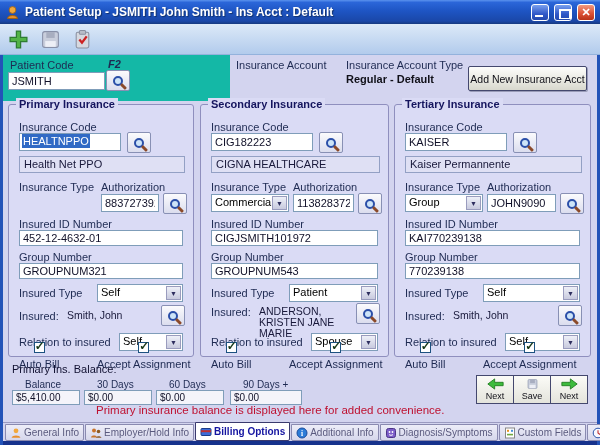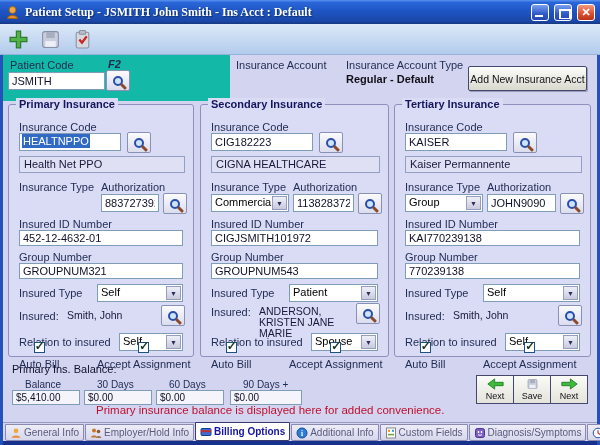--- a/index.html
+++ b/index.html
@@ -6,21 +6,21 @@
   body { background:#fff; font-family:"Liberation Sans", sans-serif; }
   .window {
     position:relative; width:600px; height:445px; overflow:hidden;
     background:#D3D4EF;
     box-shadow: inset 3px 0 0 #2353B8, inset -3px 0 0 #2353B8, inset 0 -4px 0 #16328C;
   }
   
   .titlebar {
     position:absolute; top:0; left:0; right:0; height:24px;
     background:linear-gradient(180deg,#5B93EE 0%,#2B66D9 10%,#1E55C4 45%,#1A47A8 88%,#16397F 100%);
-    display:flex; align-items:center; padding:0 5px; gap:5px;font-family:Liberation Serif, serif;
+    display:flex; align-items:center; padding:0 5px; gap:5px;
   }
   .title-text { color:#fff; font-size:12px; font-weight:bold; text-shadow:1px 1px 1px #10306B; flex:1; white-space:nowrap; overflow:hidden; }
   .winbtn { width:18px; height:17px; border-radius:3px; border:1px solid #fff; position:relative; cursor:pointer; }
   .winbtn.min, .winbtn.max { background:linear-gradient(180deg,#7AA0EE,#3058C8 60%,#254AAE); }
   .winbtn.close { background:linear-gradient(180deg,#F09A80,#DD5236 55%,#B93318); }
   .winbtn.min::after { content:""; position:absolute; left:3px; bottom:3px; width:8px; height:2px; background:#fff; }
   .winbtn.max::after { content:""; position:absolute; left:4px; top:4px; width:8px; height:7px; border:2px solid #fff; border-bottom-width:1px; }
   .winbtn.close::after { content:"\2715"; position:absolute; left:0; right:0; top:1px; text-align:center; color:#fff; font-size:11px; font-weight:bold; }
   .app-icon { width:15px; height:15px; }
   
@@ -354,38 +354,38 @@
     </span>
     <span class="tab">
       <svg class="ticon" width="12" height="12" viewBox="0 0 12 12">
           <circle cx="6" cy="6" r="5" fill="#2C7CD8" stroke="#1A4C9C"></circle>
           <text x="6" y="8.6" font-size="7.5" fill="#fff" text-anchor="middle" font-weight="bold" font-family="Liberation Serif,serif">i</text>
         </svg>
       <span>Additional Info</span>
     </span>
     <span class="tab">
       <svg class="ticon" width="12" height="12" viewBox="0 0 12 12">
+          <rect x="1.5" y="1.5" width="9" height="9" rx="2" fill="#7C5CC8" stroke="#4C3488"></rect>
+          <circle cx="4.5" cy="5" r="0.9" fill="#fff"></circle>
+          <circle cx="7.5" cy="5" r="0.9" fill="#fff"></circle>
+          <path d="M4 7.5c1 1 3 1 4 0" stroke="#fff" fill="none"></path>
+        </svg>
+      <span>Diagnosis/Symptoms</span>
+    </span>
+    <span class="tab">
+      <svg class="ticon" width="12" height="12" viewBox="0 0 12 12">
           <rect x="1.5" y="1" width="9" height="10" fill="#fff" stroke="#888"></rect>
           <rect x="3" y="2.8" width="2" height="2" fill="#E89020"></rect>
           <rect x="7" y="2.8" width="2" height="2" fill="#4890D8"></rect>
           <rect x="3" y="6.8" width="6" height="1.6" fill="#70A840"></rect>
         </svg>
       <span>Custom Fields</span>
     </span>
     <span class="tab">
       <svg class="ticon" width="12" height="12" viewBox="0 0 12 12">
-          <rect x="1.5" y="1.5" width="9" height="9" rx="2" fill="#7C5CC8" stroke="#4C3488"></rect>
-          <circle cx="4.5" cy="5" r="0.9" fill="#fff"></circle>
-          <circle cx="7.5" cy="5" r="0.9" fill="#fff"></circle>
-          <path d="M4 7.5c1 1 3 1 4 0" stroke="#fff" fill="none"></path>
-        </svg>
-      <span>Diagnosis/Symptoms</span>
-    </span>
-    <span class="tab">
-      <svg class="ticon" width="12" height="12" viewBox="0 0 12 12">
           <circle cx="6" cy="6" r="4.8" fill="#F8F8FF" stroke="#2C54A8"></circle>
           <path d="M6 3.2V6l2 1.5" stroke="#C03030" stroke-width="1.1" fill="none"></path>
         </svg>
 
     </span>
 
   </div>
 
 </div>
 

